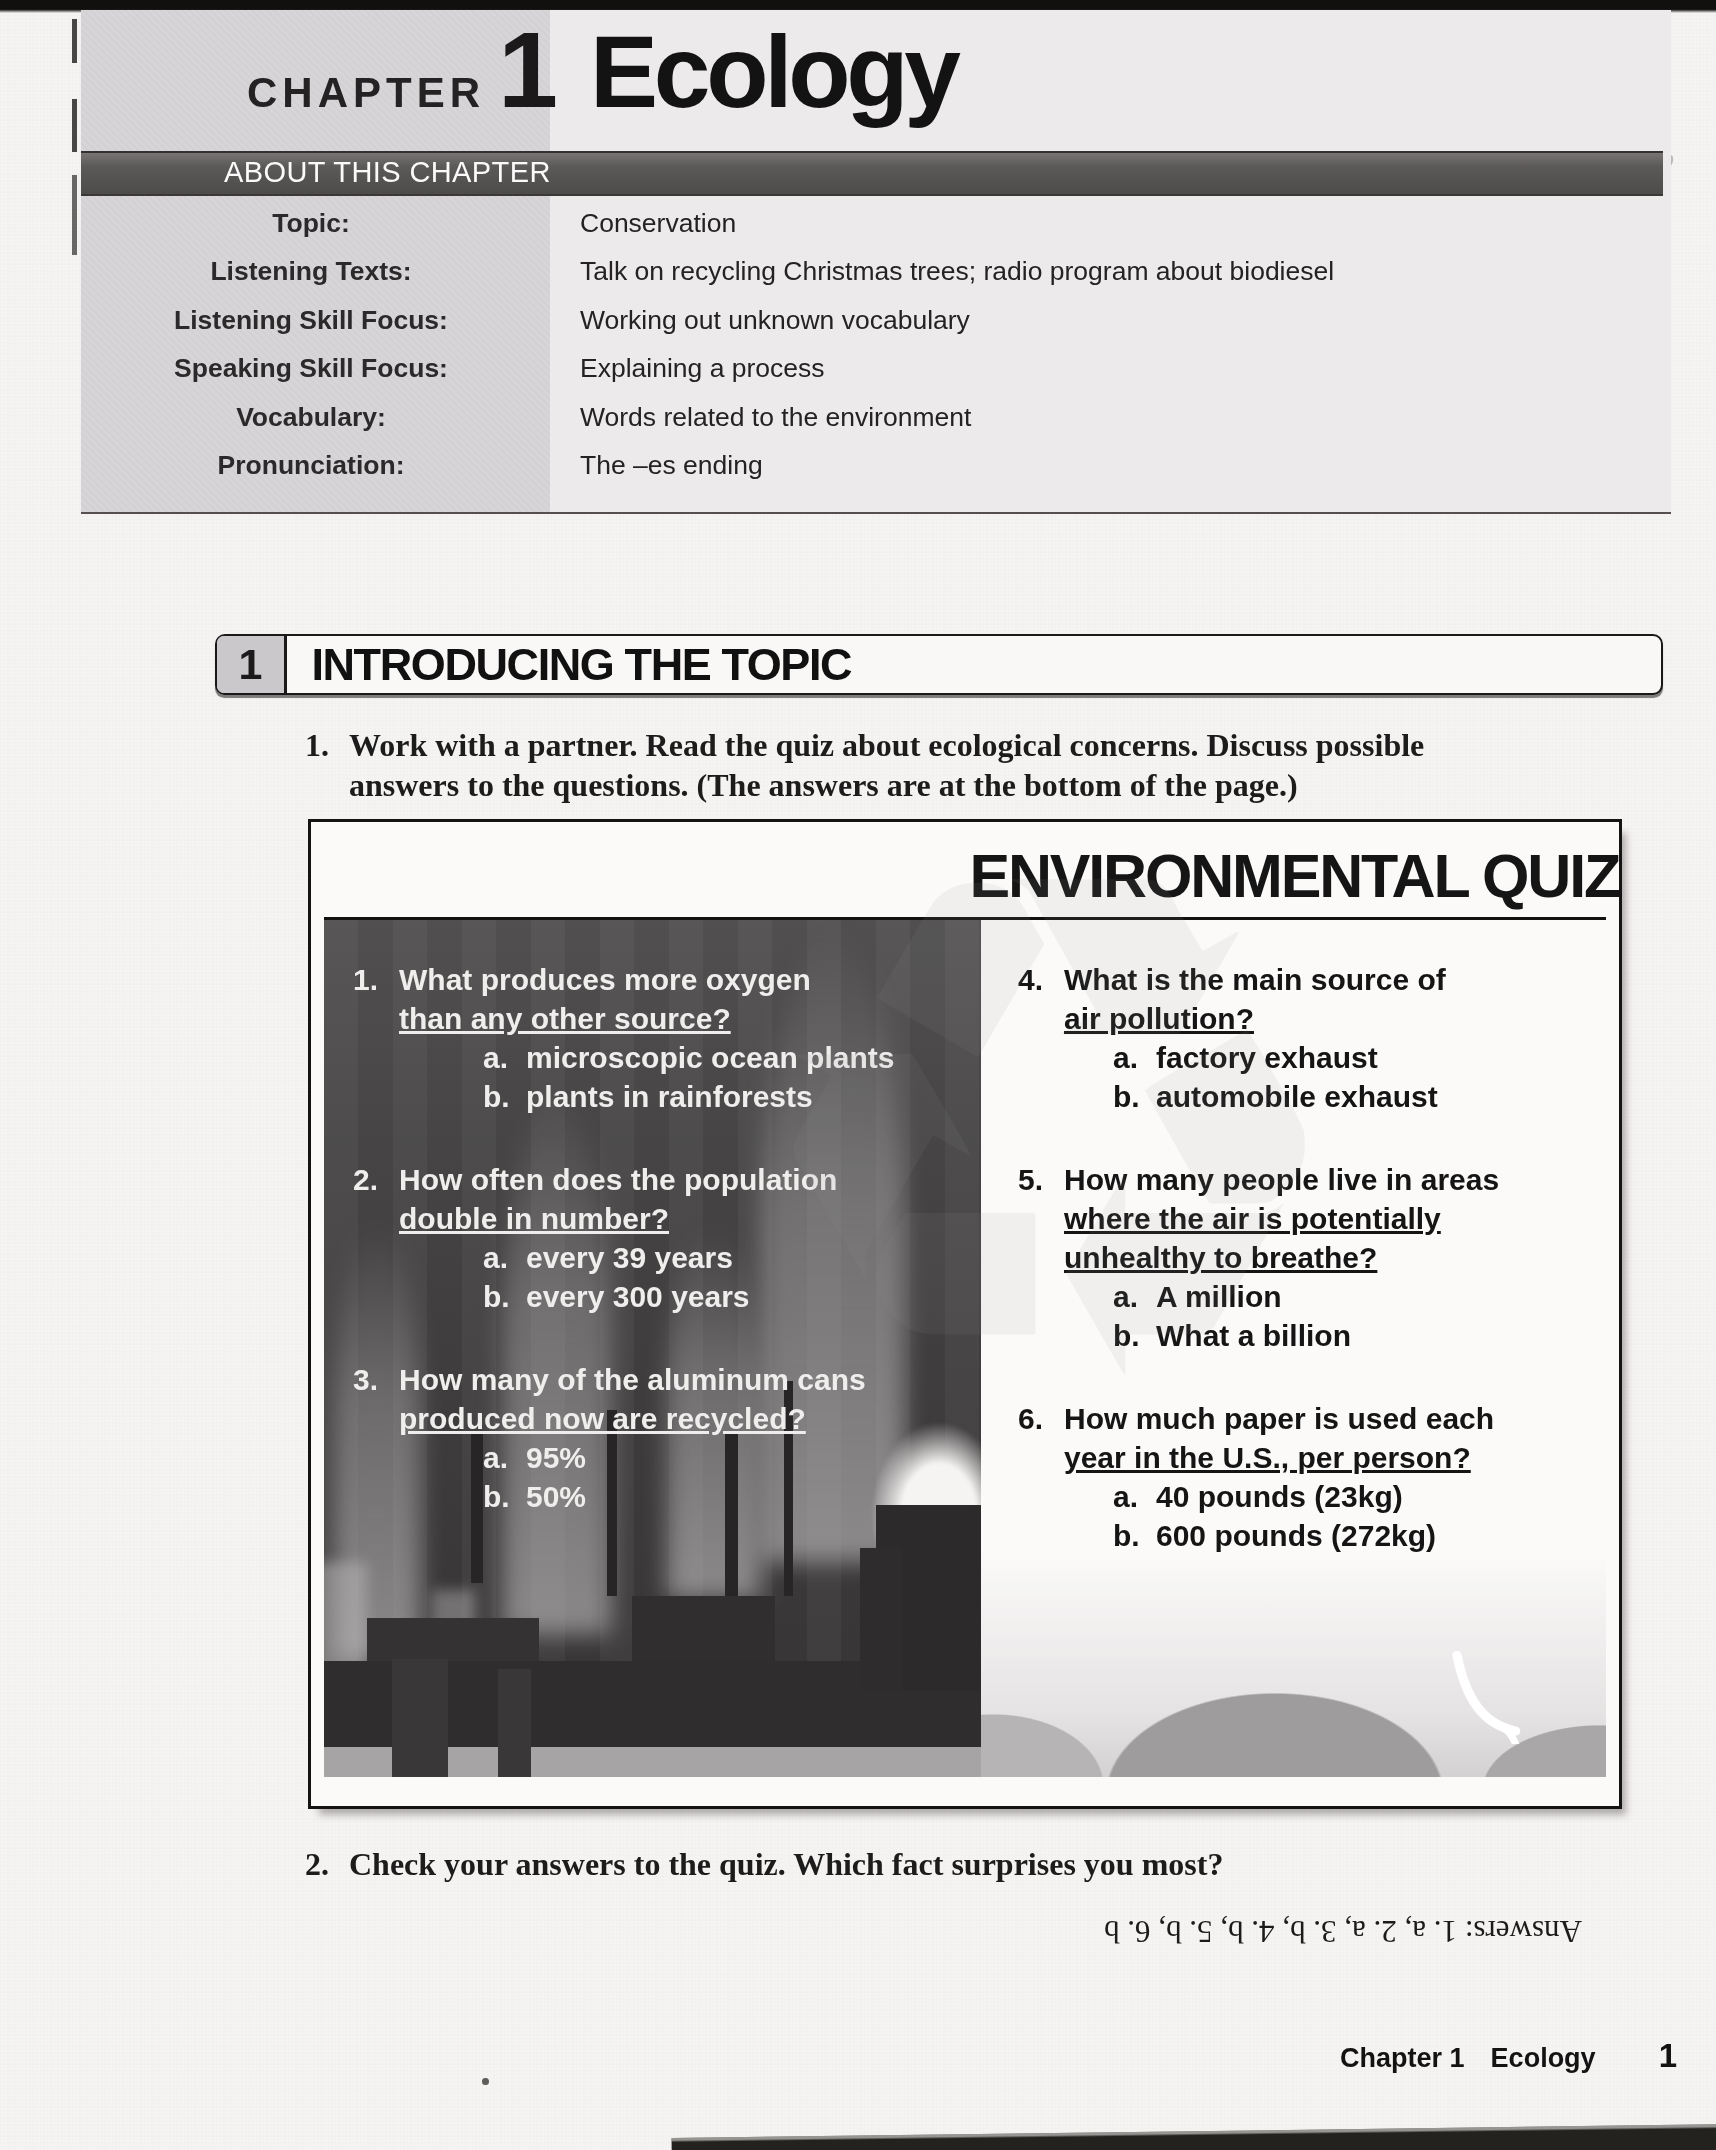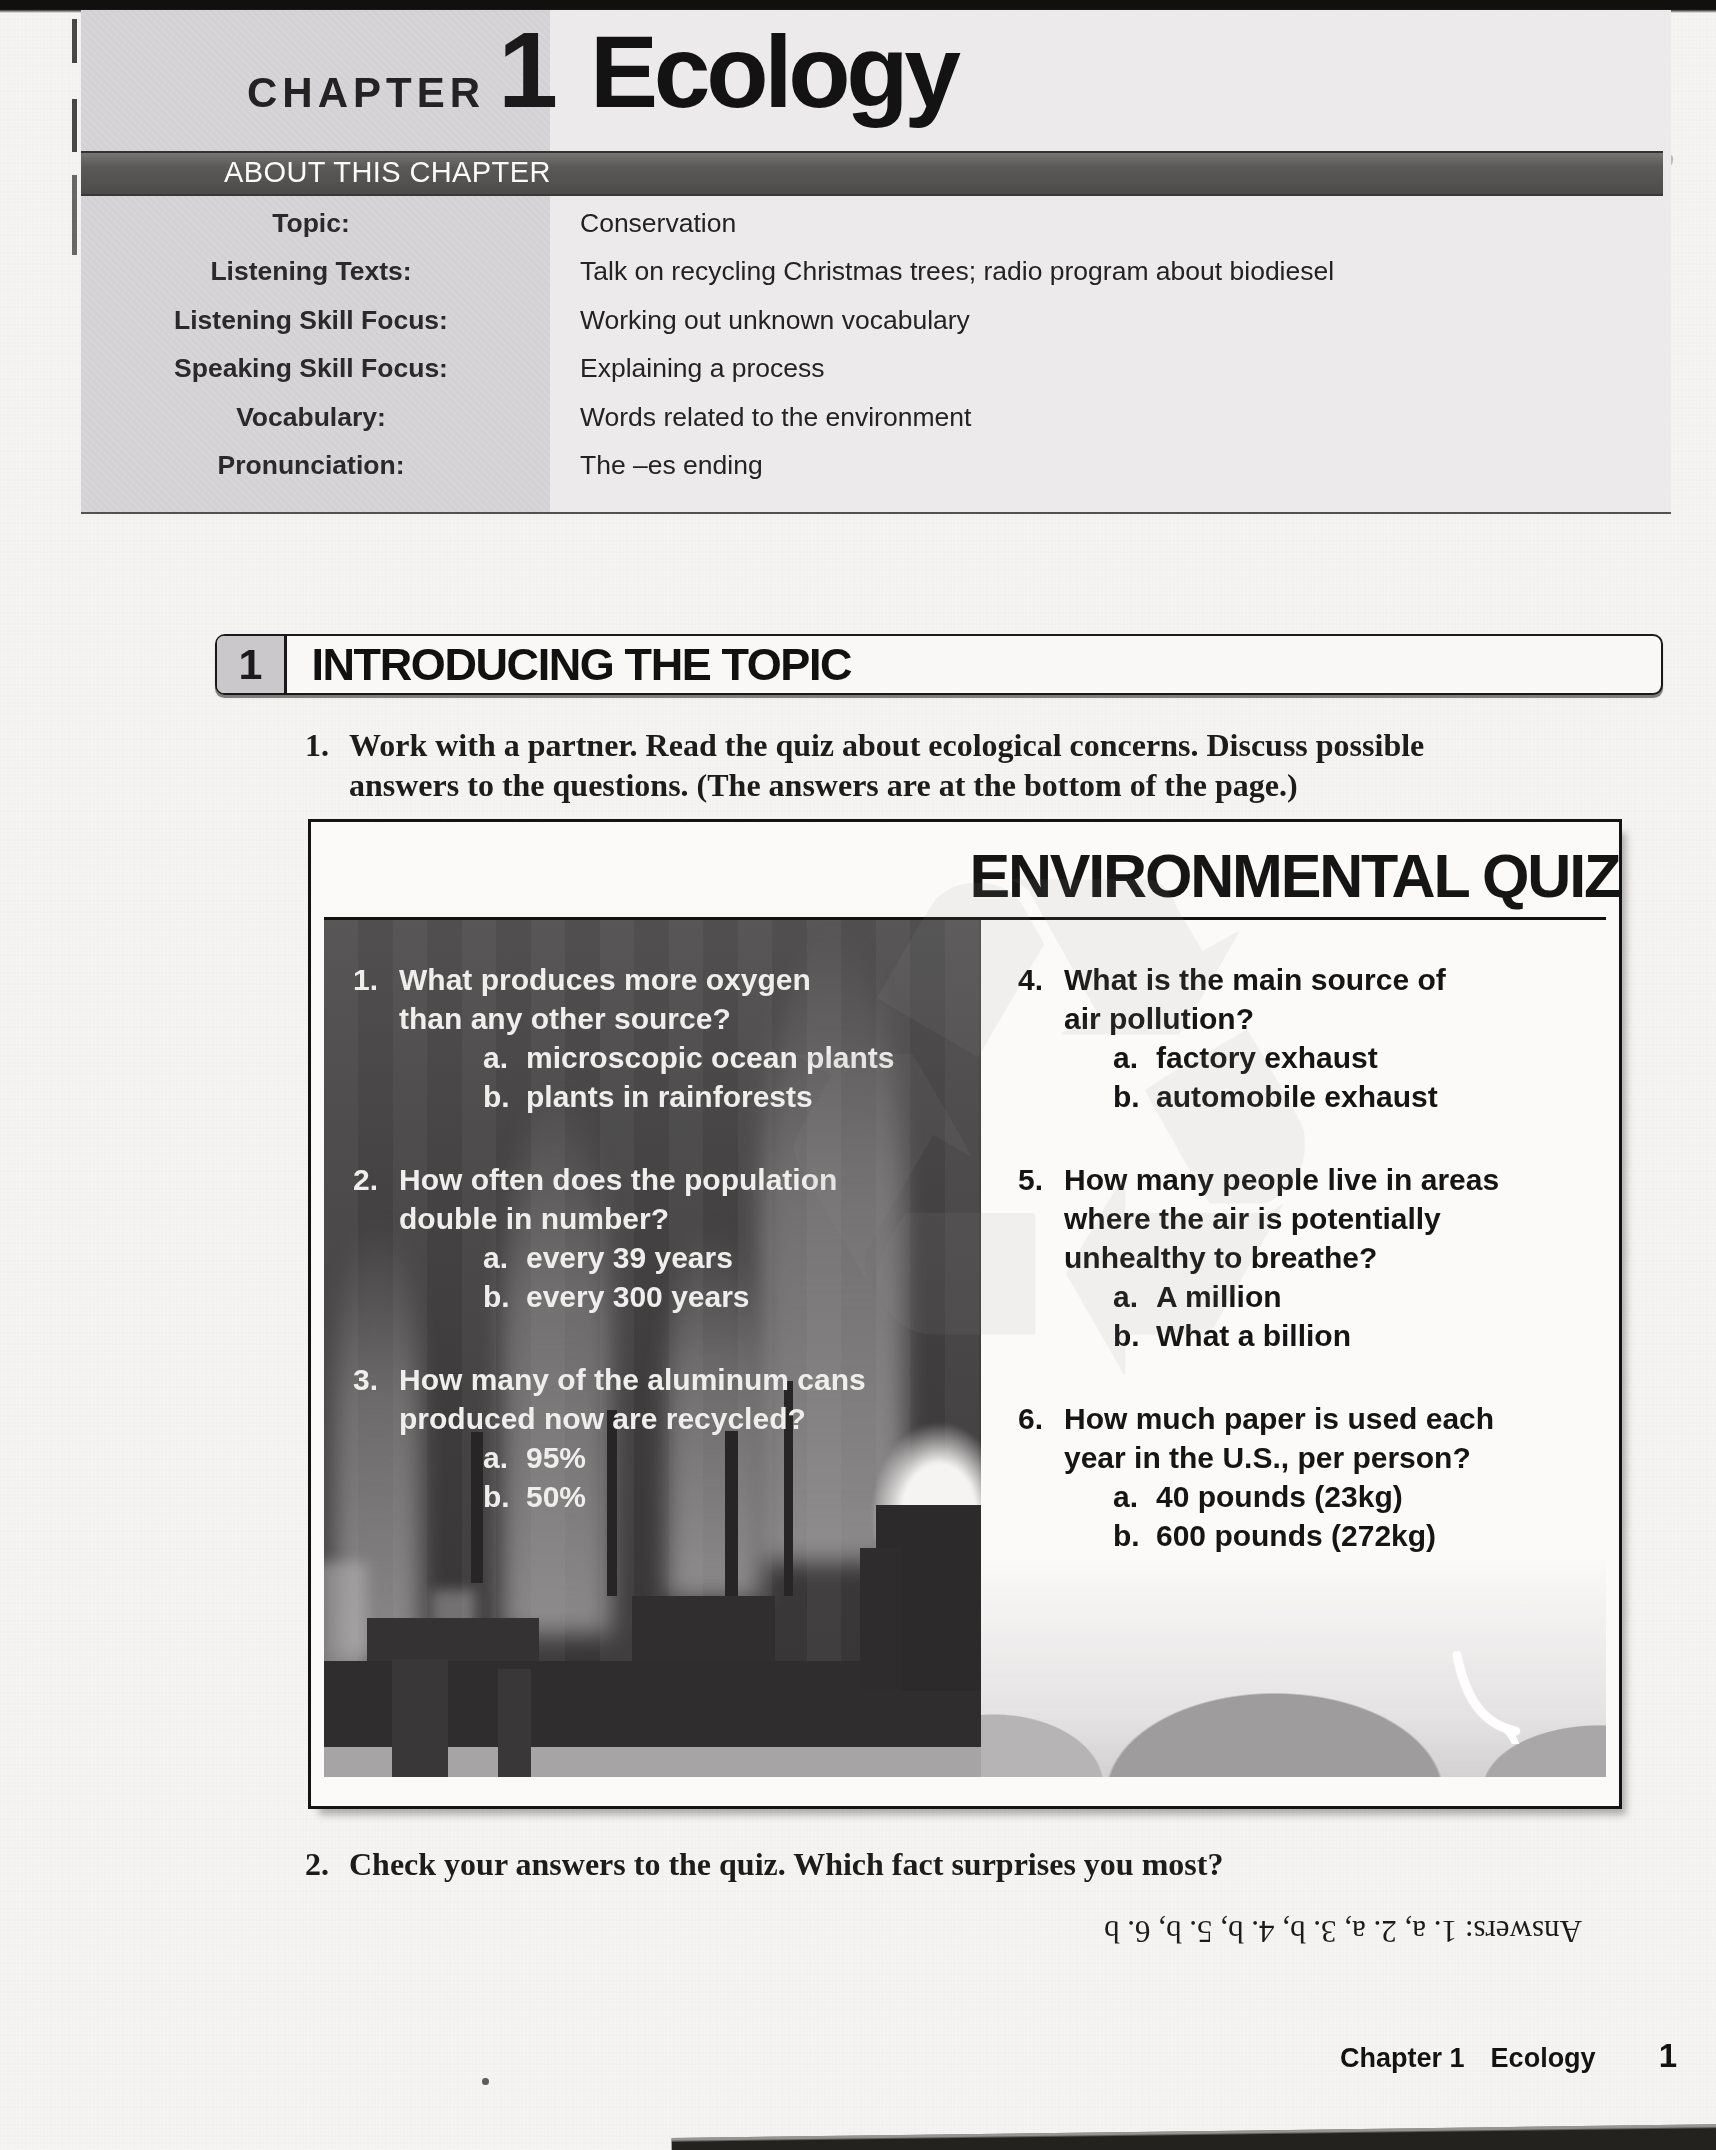--- a/index.html
+++ b/index.html
@@ -81,21 +81,21 @@
   .panel-dark { width:657px; color:#f0eeed;
     background:linear-gradient(180deg,#535152 0%, #474546 30%, #3f3d3e 60%, #373536 100%); }
   .panel-light { flex:1; color:#161515; background:#fbfaf9; }
   .panel-content { position:relative; z-index:2; }
   .panel-dark .panel-content { padding:40px 18.6px 0 29px; }
   .panel-light .panel-content { padding:40px 11.5px 0 37px; }
 
   .q { font-size:30px; line-height:39px; font-weight:700; margin-bottom:44px; white-space:nowrap; }
   .qfirst { display:flex; }
   .qnum { width:46px; flex:none; }
-  .qcont { padding-left:46px; }
+  .qcont { padding-left:46px;text-decoration:underline; }
   .opt { display:flex; }
   .panel-dark .opt { padding-left:130px; }
   .panel-light .opt { padding-left:95px; }
   .optletter { width:43px; flex:none; }
 
   
   .pd { position:absolute; z-index:1; }
   .pd-streaks { inset:0;
     background:repeating-linear-gradient(90deg, rgba(255,255,255,0.055) 0 34px, rgba(0,0,0,0.055) 34px 69px);
     opacity:.55; }

